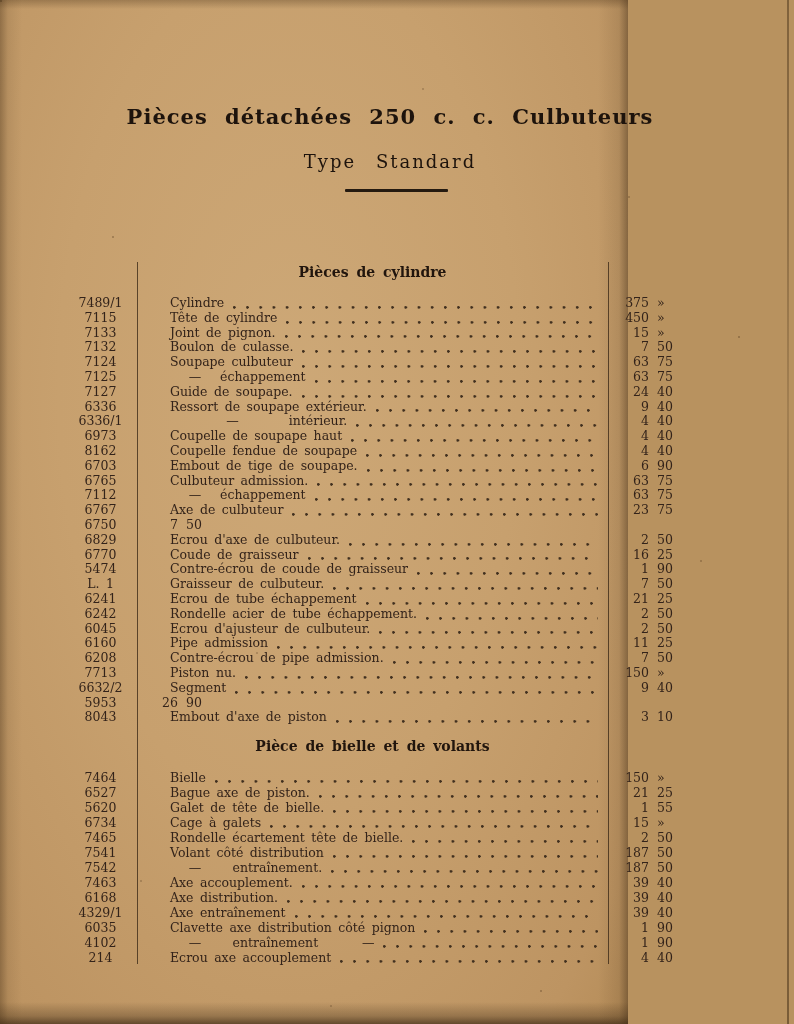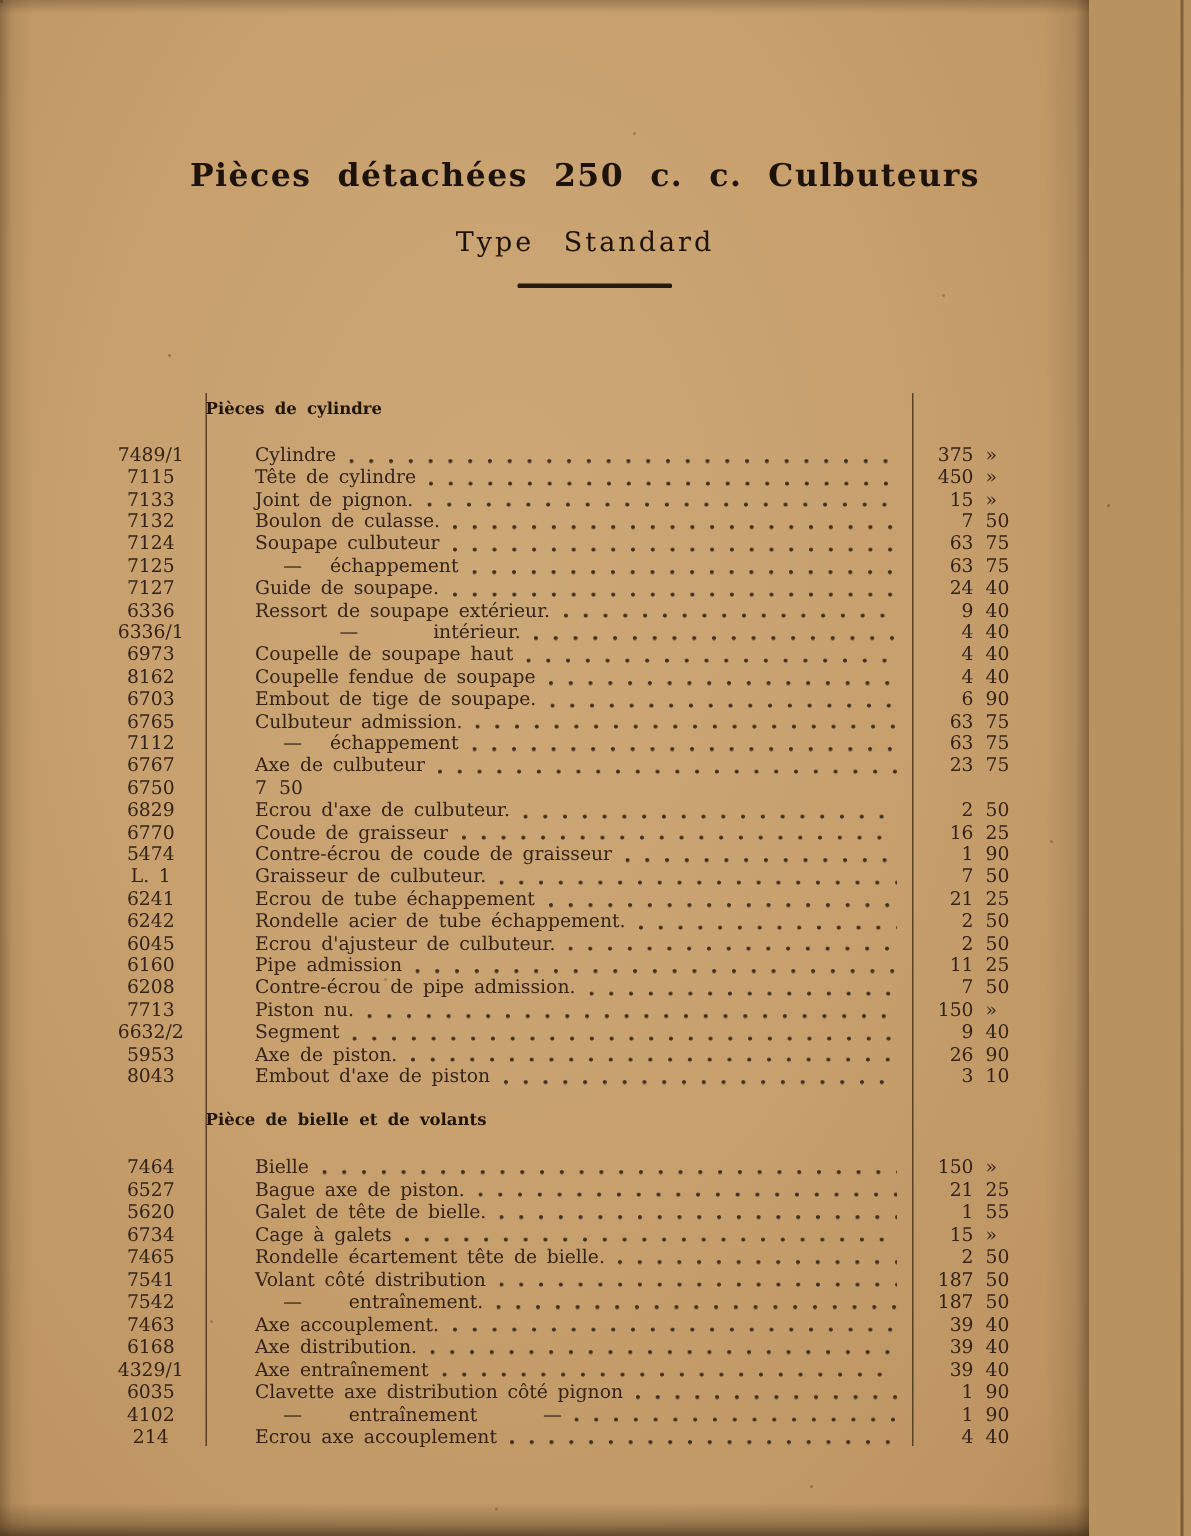--- a/index.html
+++ b/index.html
@@ -2,21 +2,21 @@
 <html><head>
 <meta charset="utf-8">
 <style>
   html,body{margin:0;padding:0;}
   body{
     width:794px;height:1024px;overflow:hidden;
     font-family:"DejaVu Serif", serif;
     background:#b8925f;
   }
   .page{
-    position:relative;width:726px;height:1024px;
+    position:relative;width:628px;height:1024px;
     background:
       radial-gradient(ellipse at 46% 38%, #cda877 0%, #c7a06e 48%, #bd9462 88%, #b58c58 100%);
     color:#33231a;
   }
   
   .vignette{
     position:absolute;inset:0;pointer-events:none;
     background:
       linear-gradient(90deg, rgba(66,44,20,.38) 0px, rgba(66,44,20,.10) 8px, rgba(0,0,0,0) 22px),
       linear-gradient(270deg, rgba(60,40,18,.45) 0px, rgba(60,40,18,.12) 9px, rgba(0,0,0,0) 30px),
@@ -60,22 +60,22 @@
     background:#241a10;border-radius:1px;
   }
 
   
   .table-area{position:absolute;top:258px;left:0;width:794px;height:712px;}
   .vrule{position:absolute;top:4px;width:1px;height:702px;background:rgba(58,40,22,.78);}
   .vrule.left{left:137px;}
   .vrule.right{left:608px;}
 
   .section-header{
-    margin:0 0 0 137px;width:471px;text-align:left;
-    font-weight:bold;font-size:11px;word-spacing:3px;line-height:19px;
+    margin:0 0 0 137px;width:471px;text-align:center;
+    font-weight:bold;font-size:14px;word-spacing:3px;line-height:19px;
     color:#21150d;
   }
   .section:first-child .section-header{padding-top:5px;}
   .section + .section{margin-top:12px;}
   .rows{margin-top:14px;}
   .section + .section .rows{}
 
   .row{display:flex;align-items:baseline;height:14.8px;font-size:12.5px;line-height:14.8px;word-spacing:2.5px;}
   .section + .section .row{height:15px;line-height:15px;}
   .ref{width:137px;box-sizing:border-box;padding-left:64px;text-align:center;flex:none;white-space:nowrap;}
@@ -398,24 +398,20 @@
                 <span class="desc">Segment</span>
                 <span class="leader"></span>
               </div>
               <div class="price">
                 <span class="francs">9</span>
                 <span class="cents">40</span>
               </div>
             </div>
             <div class="row">
               <div class="ref">5953</div>
-              <div class="desc-cell">
-                <span class="desc">Axe de piston.</span>
-                <span class="leader"></span>
-              </div>
               <div class="price">
                 <span class="francs">26</span>
                 <span class="cents">90</span>
               </div>
             </div>
             <div class="row">
               <div class="ref">8043</div>
               <div class="desc-cell">
                 <span class="desc">Embout d'axe de piston</span>
                 <span class="leader"></span>

